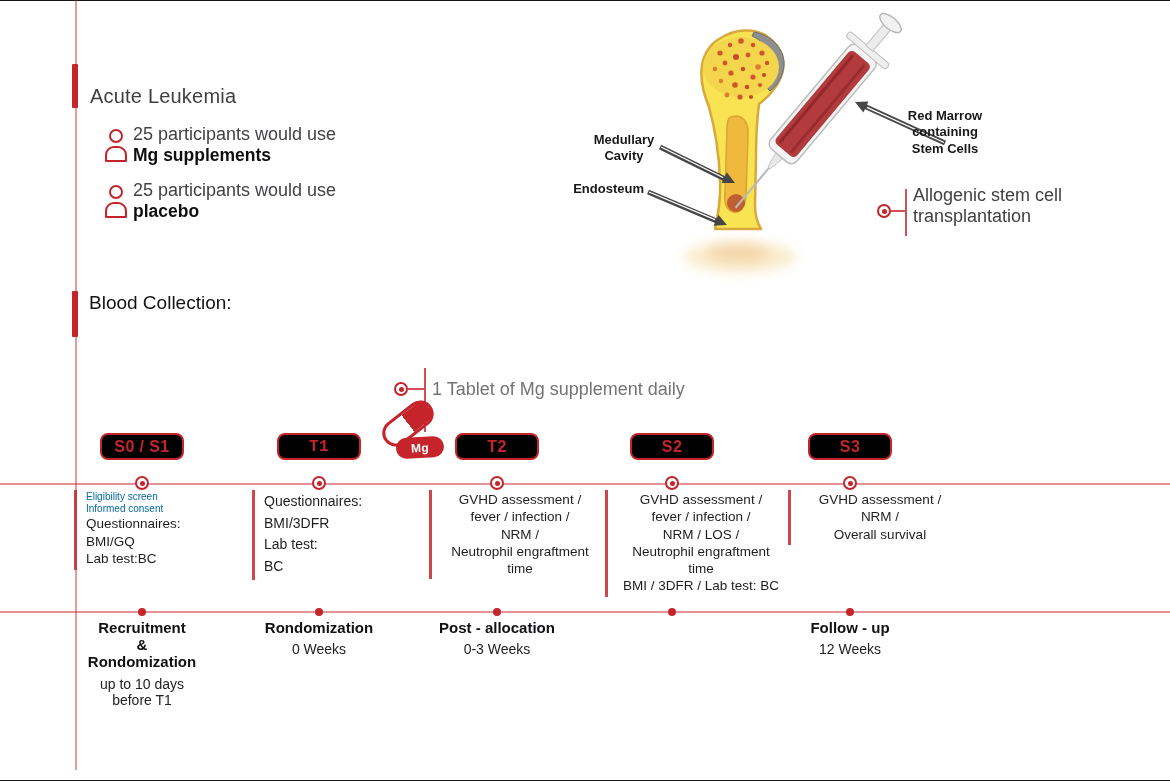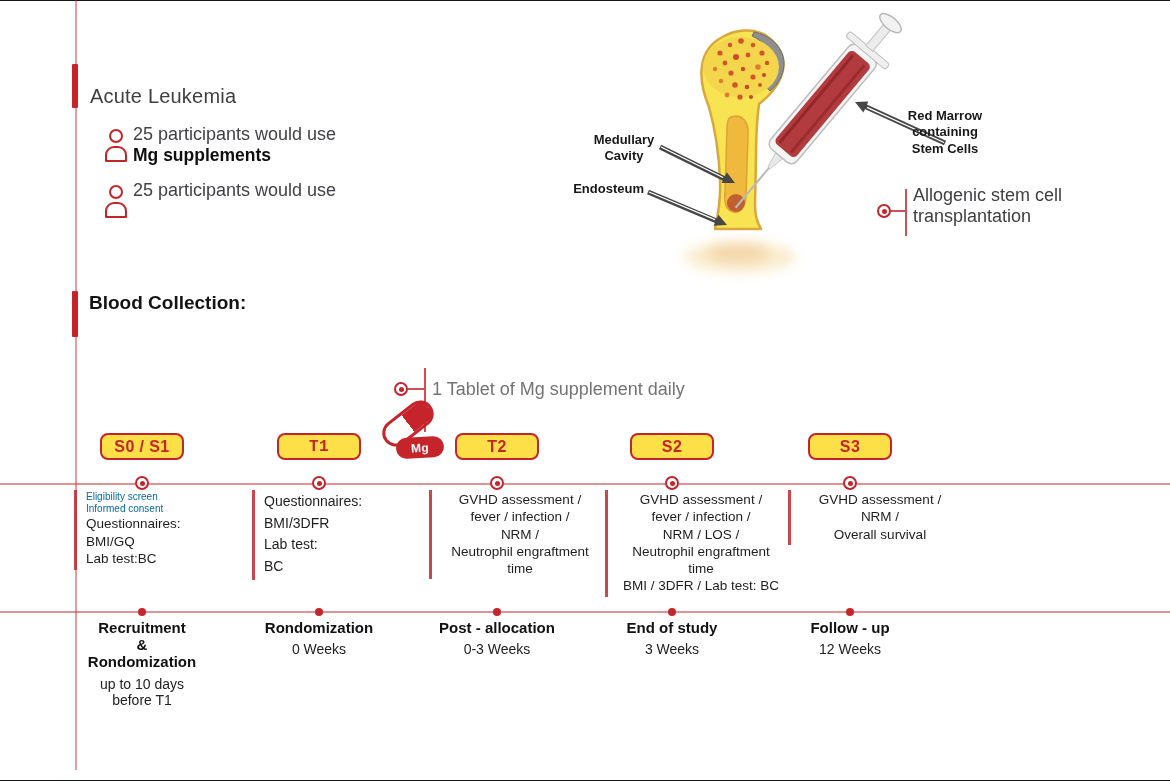--- a/index.html
+++ b/index.html
@@ -20,41 +20,41 @@
   .h-line { position:absolute; left:0; width:1170px; height:1.5px; background:rgba(197,36,43,0.5); }
 
   
   .condition { font-size:20px; color:#3f3f41; letter-spacing:.2px; }
   .group-line1 { font-size:18px; color:#424246; line-height:1.1; }
   .group-line2 { font-size:17.5px; color:#0f0f10; font-weight:bold; line-height:1.15; }
 
   .person-icon svg { display:block; }
 
   
-  .blood-title { font-size:19px; font-weight:bold; color:#141414; }
+  .blood-title { font-size:19px; font-weight:normal; color:#141414; }
   .blood-tests { font-size:18px; color:#4a4a4c; letter-spacing:.2px; }
 
   
   .note-text { font-size:18px; color:#737373; }
   .target { width:14px; height:14px; border:2px solid #c5242b; border-radius:50%;
             display:flex; align-items:center; justify-content:center; background:#fff; }
   .target::after { content:""; width:5px; height:5px; border-radius:50%; background:#c5242b; }
   .red-vline { position:absolute; width:1.5px; background:rgba(197,36,43,0.8); }
   .red-hline { position:absolute; height:1.5px; background:rgba(197,36,43,0.8); }
 
   
   .pill-big { position:absolute; width:58px; height:27px; border:3px solid #c5242b; border-radius:14px;
               background:linear-gradient(90deg,#ffffff 50%, #c5242b 50%); transform:rotate(-38deg); }
   .pill-small { position:absolute; width:48px; height:21px; border-radius:11px; background:#c5242b;
                 transform:rotate(-3deg); display:flex; align-items:center; justify-content:center; }
   .pill-small span { color:#ffffff; font-weight:bold; font-size:12px; letter-spacing:.3px; }
 
   
   .badge { position:absolute; top:433px; width:84px; height:27px; border:2px solid #c5242b; border-radius:8px;
-           background:#fde047; display:flex; align-items:center; justify-content:center;
+           background:#000000; display:flex; align-items:center; justify-content:center;
            color:#c5242b; font-weight:bold; font-size:16px; letter-spacing:.4px; }
 
   .ring { position:absolute; top:476px; width:14px; height:14px; border:2px solid #c5242b; border-radius:50%;
           background:#fff; display:flex; align-items:center; justify-content:center; }
   .ring::after { content:""; width:5px; height:5px; border-radius:50%; background:#c5242b; }
   .dot { position:absolute; top:608px; width:8px; height:8px; border-radius:50%; background:#c5242b; }
 
   
   .detail-col { position:absolute; top:490px; border-left:3px solid rgba(197,36,43,0.85); padding:1px 0 2px 9px; color:#1e1e20; }
   .d-primary { font-size:10px; line-height:1.22; color:#0369a1; }
@@ -96,20 +96,21 @@
   </div>
 
   <div class="abs person-icon" style="left:103px; top:184px;">
     <svg width="26" height="34" viewBox="0 0 26 34">
       <circle cx="13" cy="8" r="6" fill="none" stroke="#c5242b" stroke-width="2"></circle>
       <path d="M3,33 v-6 a8,8 0 0 1 8,-8 h4 a8,8 0 0 1 8,8 v6 z" fill="none" stroke="#c5242b" stroke-width="2" stroke-linejoin="round"></path>
     </svg>
   </div>
   <div class="abs" style="left:133px; top:181px;">
     <div class="group-line1">25 participants would use</div>
+    <div class="group-line2">placebo</div>
   </div>
 
   <svg class="abs" style="left:555px; top:5px;" width="530" height="295" viewBox="0 0 530 295">
     <defs>
       <filter id="soft" x="-50%" y="-50%" width="200%" height="200%">
           <feGaussianBlur stdDeviation="6"></feGaussianBlur>
         </filter>
     </defs>
 
     <ellipse cx="185" cy="252" rx="56" ry="16" fill="#f0c86a" opacity="0.32" filter="url(#soft)"></ellipse>
@@ -259,22 +260,18 @@
 before T1</div>
   </div>
   <div class="phase-block" style="left:234px;">
     <div class="phase-name">Rondomization</div>
     <div class="phase-duration">0 Weeks</div>
   </div>
   <div class="phase-block" style="left:412px;">
     <div class="phase-name">Post - allocation</div>
     <div class="phase-duration">0-3 Weeks</div>
   </div>
-  <div class="phase-block" style="left:587px;">
-    <div class="phase-name">End of study</div>
-    <div class="phase-duration">3 Weeks</div>
-  </div>
   <div class="phase-block" style="left:765px;">
     <div class="phase-name">Follow - up</div>
     <div class="phase-duration">12 Weeks</div>
   </div>
 
 </div>
 
 </body></html>

